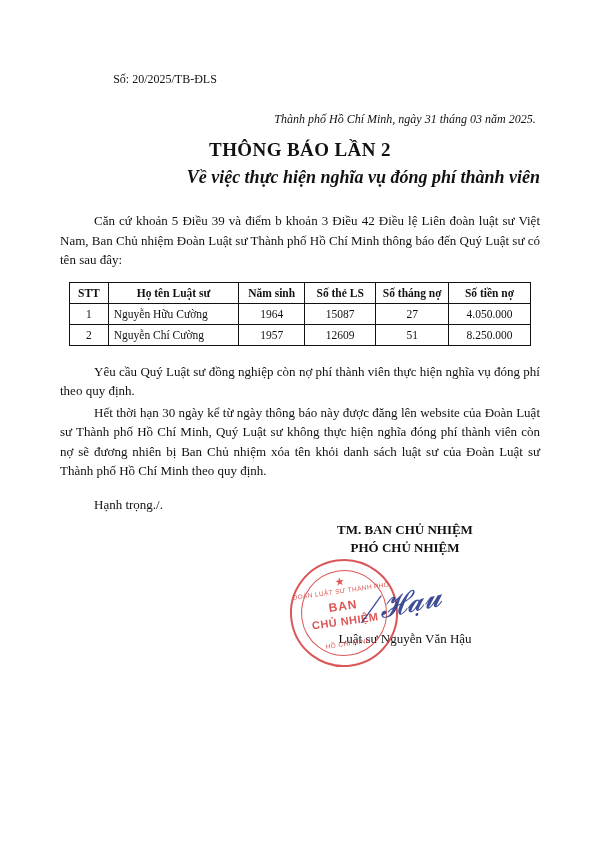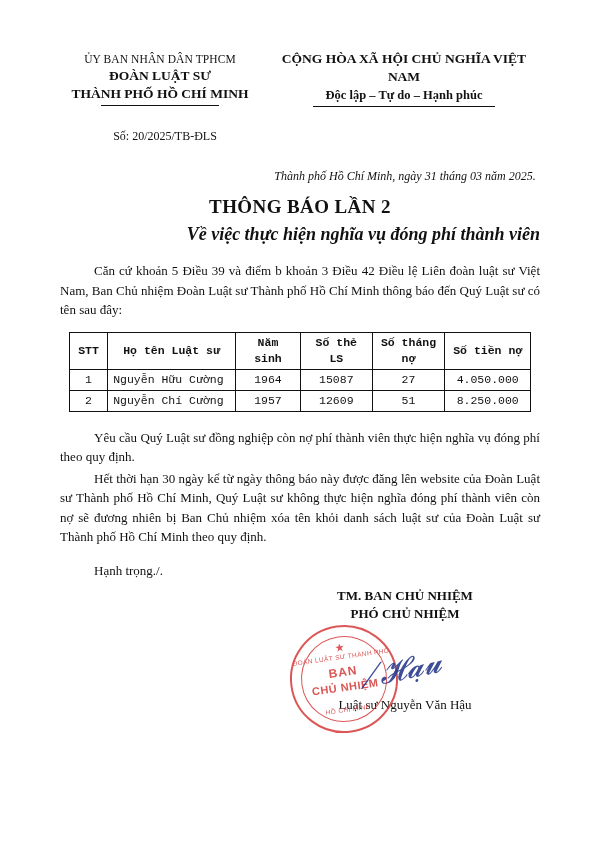--- a/index.html
+++ b/index.html
@@ -108,29 +108,28 @@
   }
 
   
   .para {
     font-size: 13px;
     line-height: 19.5px;
     text-align: justify;
     margin-top: 2px;
     text-indent: 34px;
   }
-  .para-first { margin-top: 16px; }
+  .para-first { margin-top: 23px; }
 
   
   table.debt {
     border-collapse: collapse;
     margin: 12px auto 16px auto;
     width: 462px;
     font-size: 11.5px;
-    font-family: Liberation Mono, monospace;
   }
   table.debt th, table.debt td {
     border: 1px solid #111;
     padding: 2px 5px;
     line-height: 16px;
   }
   table.debt th {
     font-weight: bold;
     text-align: center;
   }
@@ -245,33 +244,20 @@
     transform: rotate(-12deg);
     opacity: 0.9;
   }
 </style>
 </head>
 <body>
 
 <div class="page">
   <div class="content">
 
-    <div class="header">
-      <div class="header-left">
-        <div class="h-line1">ỦY BAN NHÂN DÂN TPHCM</div>
-        <div class="h-bold-big">ĐOÀN LUẬT SƯ</div>
-        <div class="h-bold-big">THÀNH PHỐ HỒ CHÍ MINH</div>
-        <div class="rule rule-left"></div>
-      </div>
-      <div class="header-right">
-        <div class="h-bold-big">CỘNG HÒA XÃ HỘI CHỦ NGHĨA VIỆT NAM</div>
-        <div class="h-sub">Độc lập – Tự do – Hạnh phúc</div>
-        <div class="rule rule-right"></div>
-      </div>
-    </div>
 
     <div class="numline">
       <div class="num-left">Số: 20/2025/TB-ĐLS</div>
       <div class="num-right">Thành phố Hồ Chí Minh, ngày 31 tháng 03 năm 2025.</div>
     </div>
 
     <div class="title-block">
       <div class="doc-title">THÔNG BÁO LẦN 2</div>
       <div class="doc-subtitle">Về việc thực hiện nghĩa vụ đóng phí thành viên</div>
     </div>

